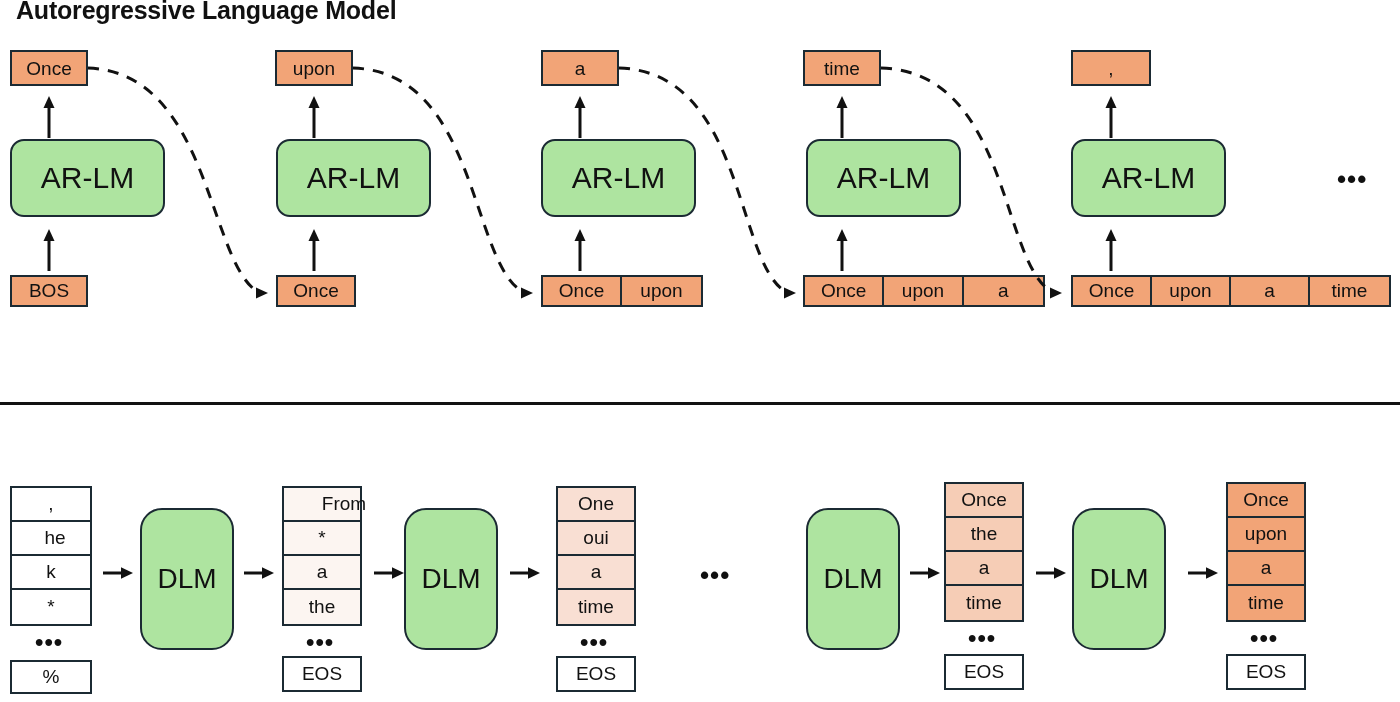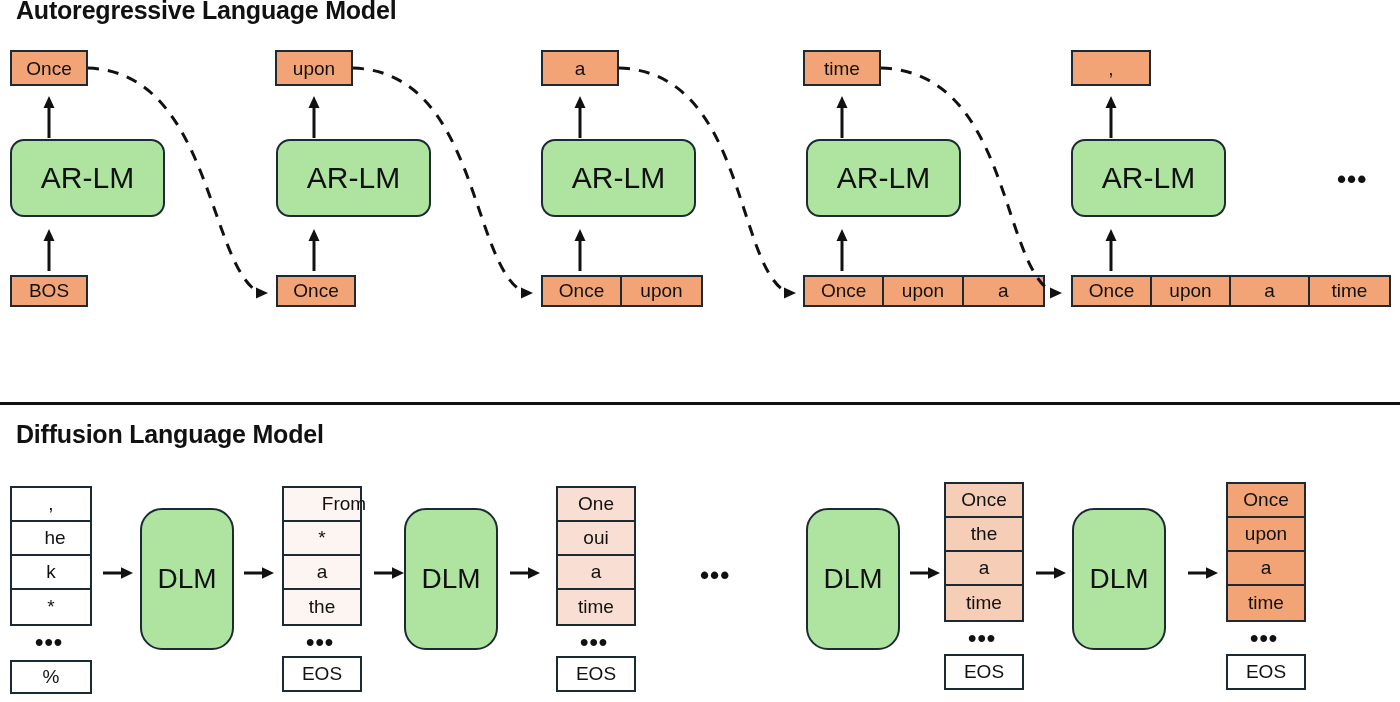--- a/index.html
+++ b/index.html
@@ -204,21 +204,20 @@
     <g fill="#111111">
       <path d="M268 293 L256 287.5 L256 298.5 Z"></path>
       <path d="M533 293 L521 287.5 L521 298.5 Z"></path>
       <path d="M796 293 L784 287.5 L784 298.5 Z"></path>
       <path d="M1062 293 L1050 287.5 L1050 298.5 Z"></path>
     </g>
   </svg>
 
   <div class="divider"></div>
 
-  <div class="section-title" id="title-dlm">Diffusion Language Model</div>
 
   <div class="tcol" style="left:10px;top:486px;width:82px;height:140px;">
     <div class="cell" style="height:25%;background:#FFFFFF;">,</div>
     <div class="cell" style="height:25%;background:#FFFFFF;padding-left:8px;">he</div>
     <div class="cell" style="height:25%;background:#FFFFFF;">k</div>
     <div class="cell" style="height:25%;background:#FFFFFF;">*</div>
   </div>
   <div class="dots small" style="left:35px;top:630px;">•••</div>
   <div class="eosbox" style="left:10px;top:660px;width:82px;height:34px;">%</div>
 

